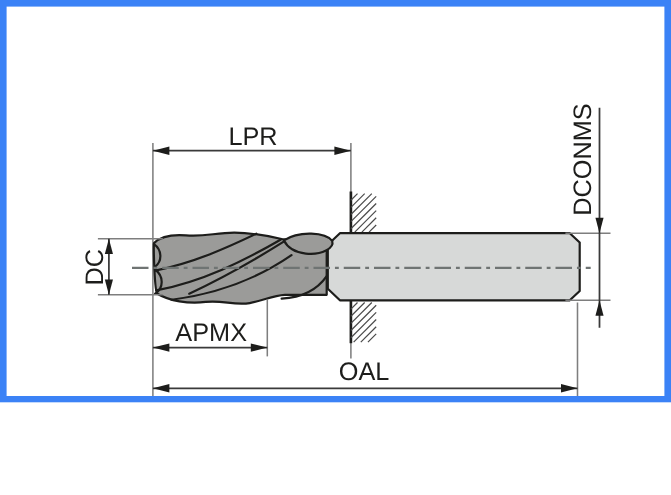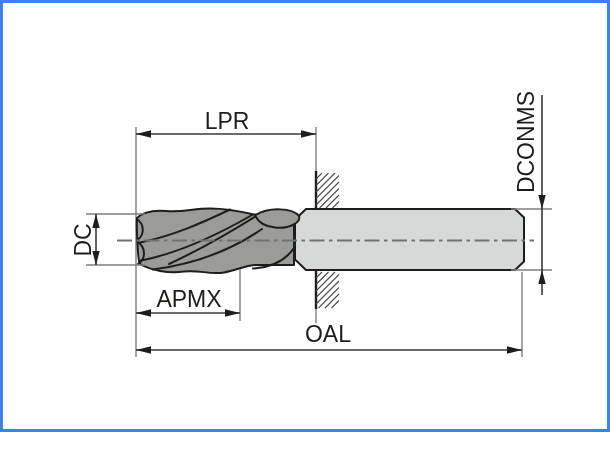--- a/index.html
+++ b/index.html
@@ -1,20 +1,20 @@
 <!DOCTYPE html>
 <html><head>
 <meta charset="utf-8">
 <style>
   html,body{margin:0;padding:0;background:#fff;}
   .stage{
     position:relative;
-    width:610px;height:432px;
+    width:610px;height:366px;
     background:#ffffff;
-    border:3px solid #3b82f6;
+    border:6px solid #3b82f6;
     box-sizing:border-box;
     font-family:"Liberation Sans", sans-serif;
     overflow:hidden;
   }
   svg{display:block;}
   .outline{stroke:#1d1d1b;stroke-width:2;stroke-linejoin:round;stroke-linecap:round;fill:none;}
   .flute-fill{fill:#9b9b99;stroke:#1d1d1b;stroke-width:2;stroke-linejoin:round;}
   .shank-fill{fill:#d7d9d8;stroke:#1d1d1b;stroke-width:2;stroke-linejoin:round;}
   .ext{stroke:#7e7e7e;stroke-width:1.4;fill:none;}
   .dim{stroke:#3a3a3a;stroke-width:1.6;fill:none;}

